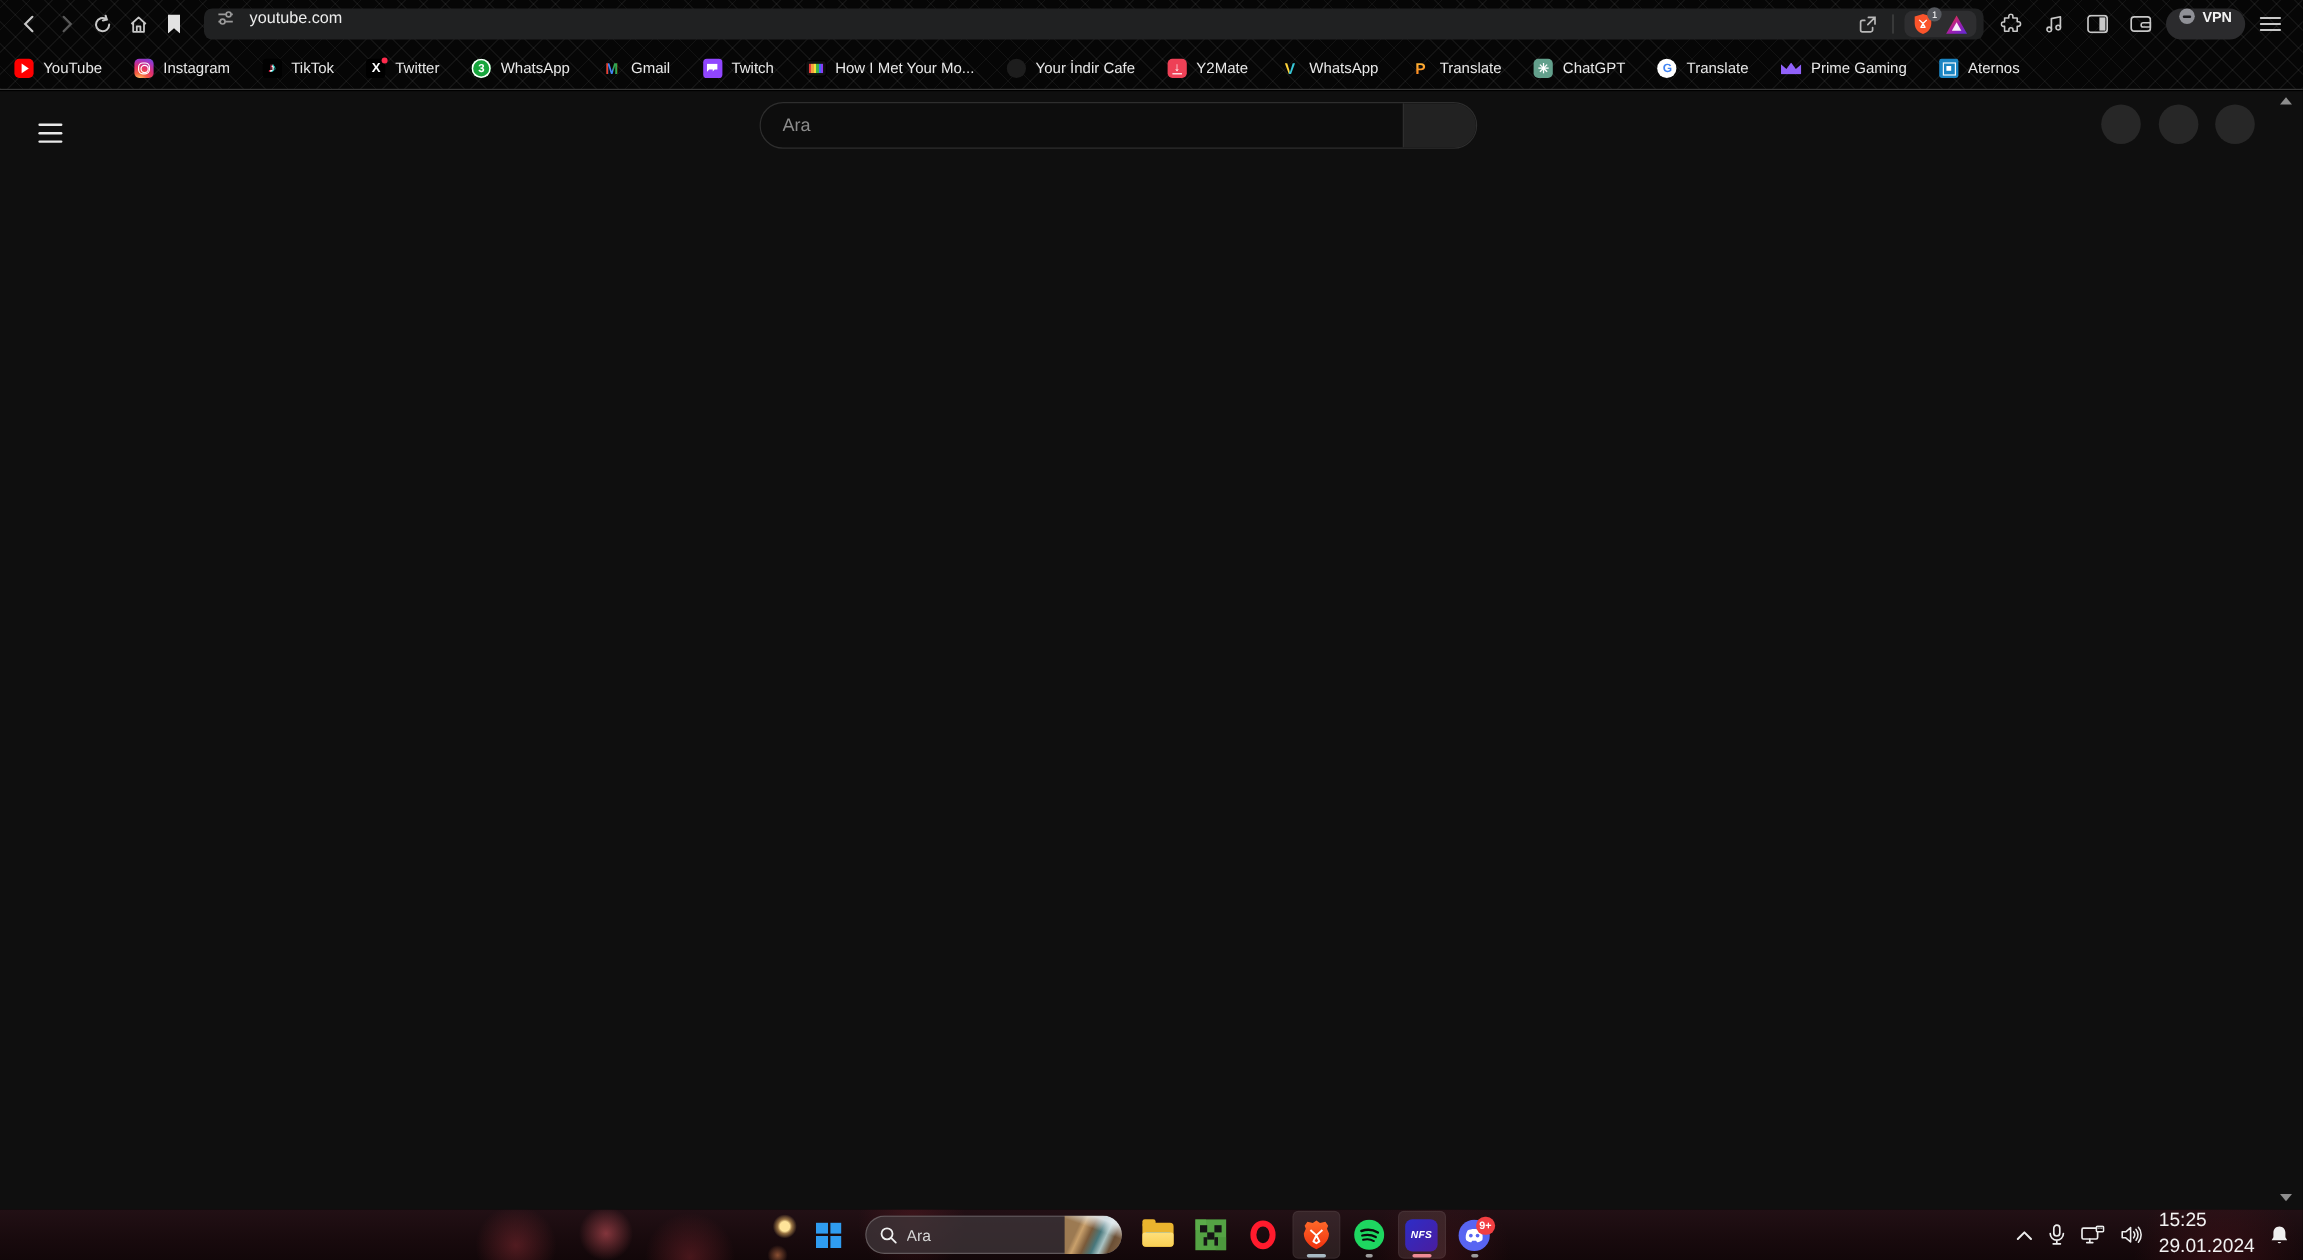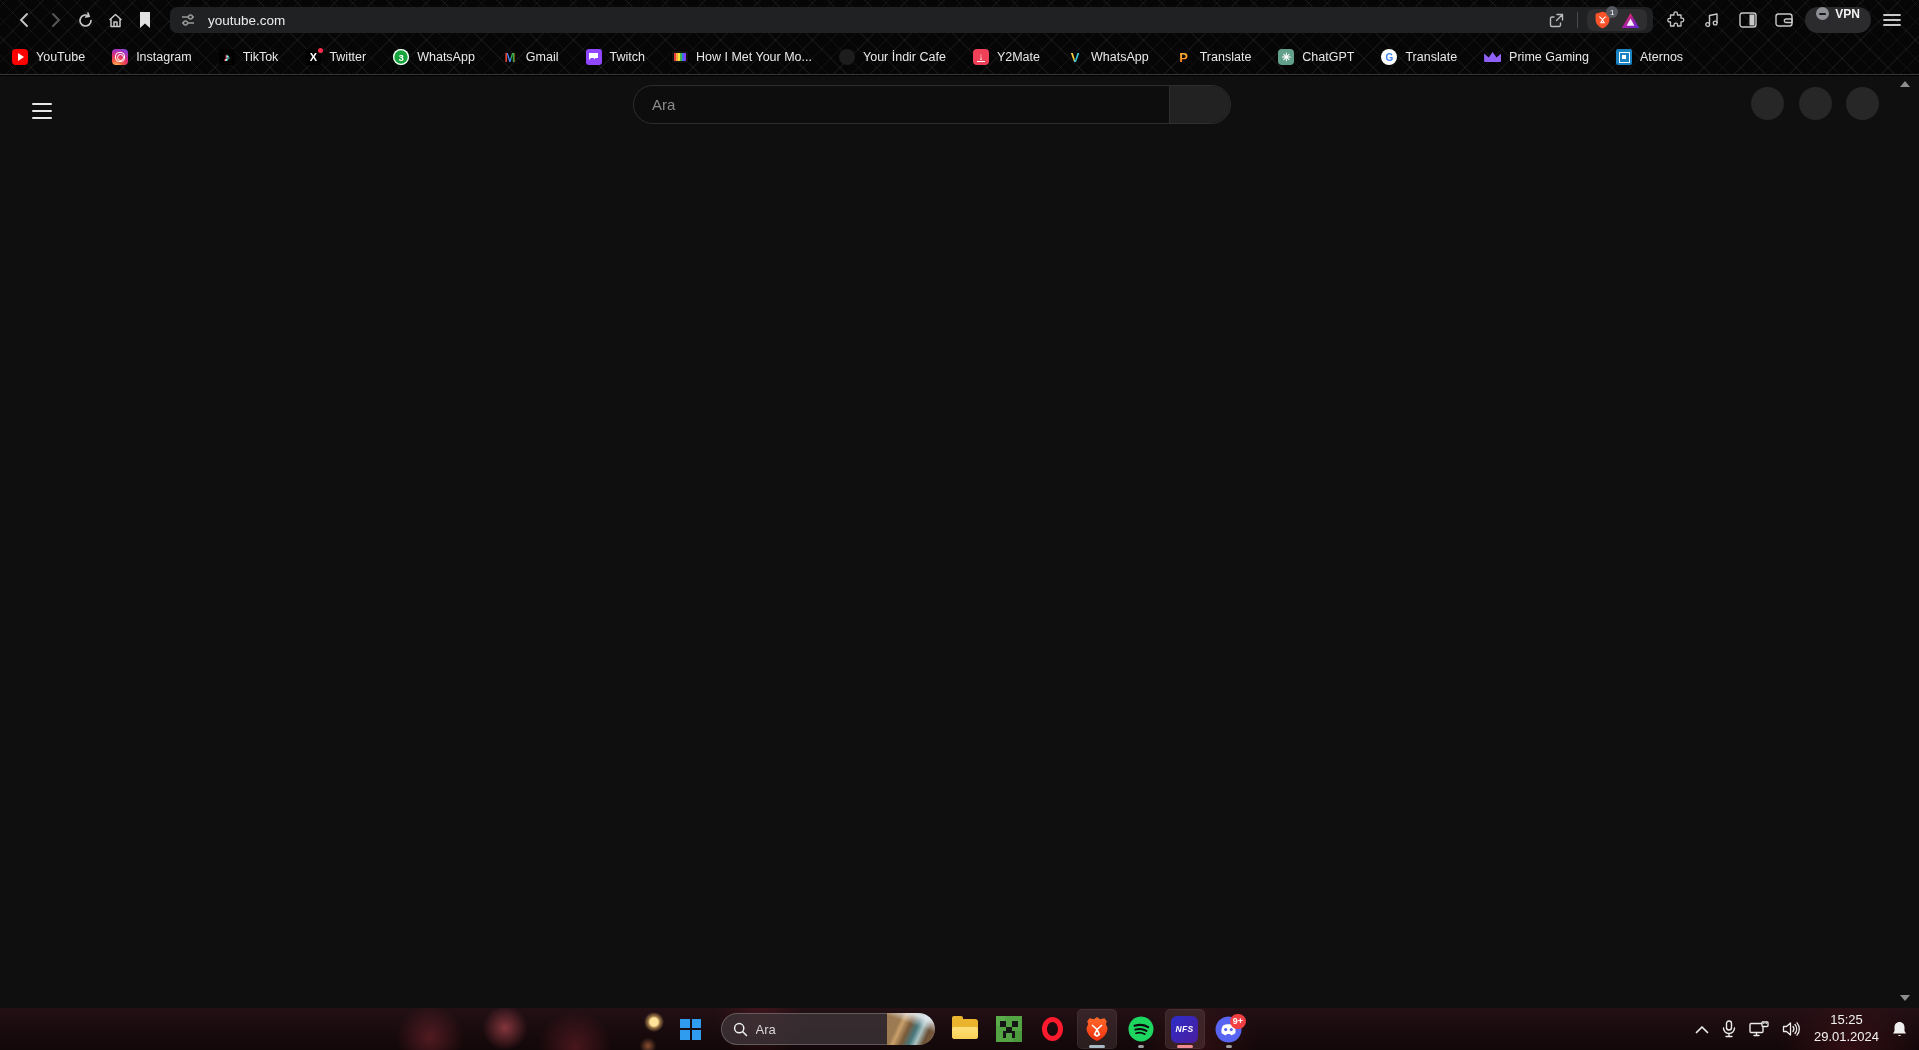--- a/index.html
+++ b/index.html
@@ -14,21 +14,21 @@
       repeating-linear-gradient(-45deg, rgba(255,255,255,.05) 0 1px, transparent 1px 13px);
     border-bottom:1px solid #383838; }
   .toolbar { position:absolute; top:0; left:0; right:0; height:40px;
     display:flex; align-items:center; padding:0 10px; }
   .tb-btn { width:28px; height:28px; display:flex; align-items:center; justify-content:center;
     color:#c8c8c8; flex:none; border-radius:6px; margin:0 1px; }
   .tb-btn.disabled { color:#5a5a5a; }
   .tb-btn svg { display:block; }
 
   .url-bar { flex:1; height:26px; margin:0 8px 0 10px; background:#202122; border-radius:7px;
-    display:flex; align-items:center; padding:0 6px 0 10px; min-width:0; }
+    display:flex; padding:0 6px 0 10px; min-width:0; }
   .url-tune { color:#9a9a9a; flex:none; display:flex; }
   .url-text { color:#ececec; font-size:13.5px; margin-left:12px; white-space:nowrap; flex:1; }
   .url-right { display:flex; align-items:center; flex:none; }
   .share-btn { color:#b9b9b9; display:flex; padding:0 8px; }
   .url-sep { width:1px; height:16px; background:#4a4a4a; margin:0 4px; }
   .shield-group { display:flex; align-items:center; background:#2e2e30; border-radius:7px;
     padding:0 7px; height:22px; margin-left:5px; gap:10px; }
   .shield-wrap { position:relative; display:flex; }
   .shield-badge { position:absolute; top:-5px; right:-7px; background:#55585e; color:#fff;
     font-size:8px; min-width:12px; height:12px; border-radius:6px; display:flex;
@@ -161,21 +161,21 @@
   .ico-opera { width:21px; height:24px; border:5.5px solid #ff1b2d; border-radius:50%; }
 
   .badge-num { position:absolute; top:-2px; right:-4px; min-width:16px; height:15px; background:#f23f42;
     border-radius:8px; color:#fff; font-size:9px; font-weight:bold; display:flex; align-items:center;
     justify-content:center; padding:0 3px; }
 
   
   .tray { position:absolute; right:0; top:0; height:42px; display:flex; align-items:center;
     gap:13px; padding-right:12px; color:#ececec; }
   .tray svg { display:block; }
-  .clock { text-align:center; font-size:13px; line-height:1.3; color:#f2f2f2; }
+  .clock { text-align:left; font-size:16px; line-height:1.3; color:#f2f2f2; }
 </style>
 </head>
 <body>
 
 <div class="chrome">
   <div class="toolbar">
     <div class="tb-btn">
       <svg width="16" height="16" viewBox="0 0 16 16">
           <path d="M10 2 L4 8 L10 14" stroke="currentColor" stroke-width="1.8" fill="none" stroke-linecap="round"></path>
         </svg>

